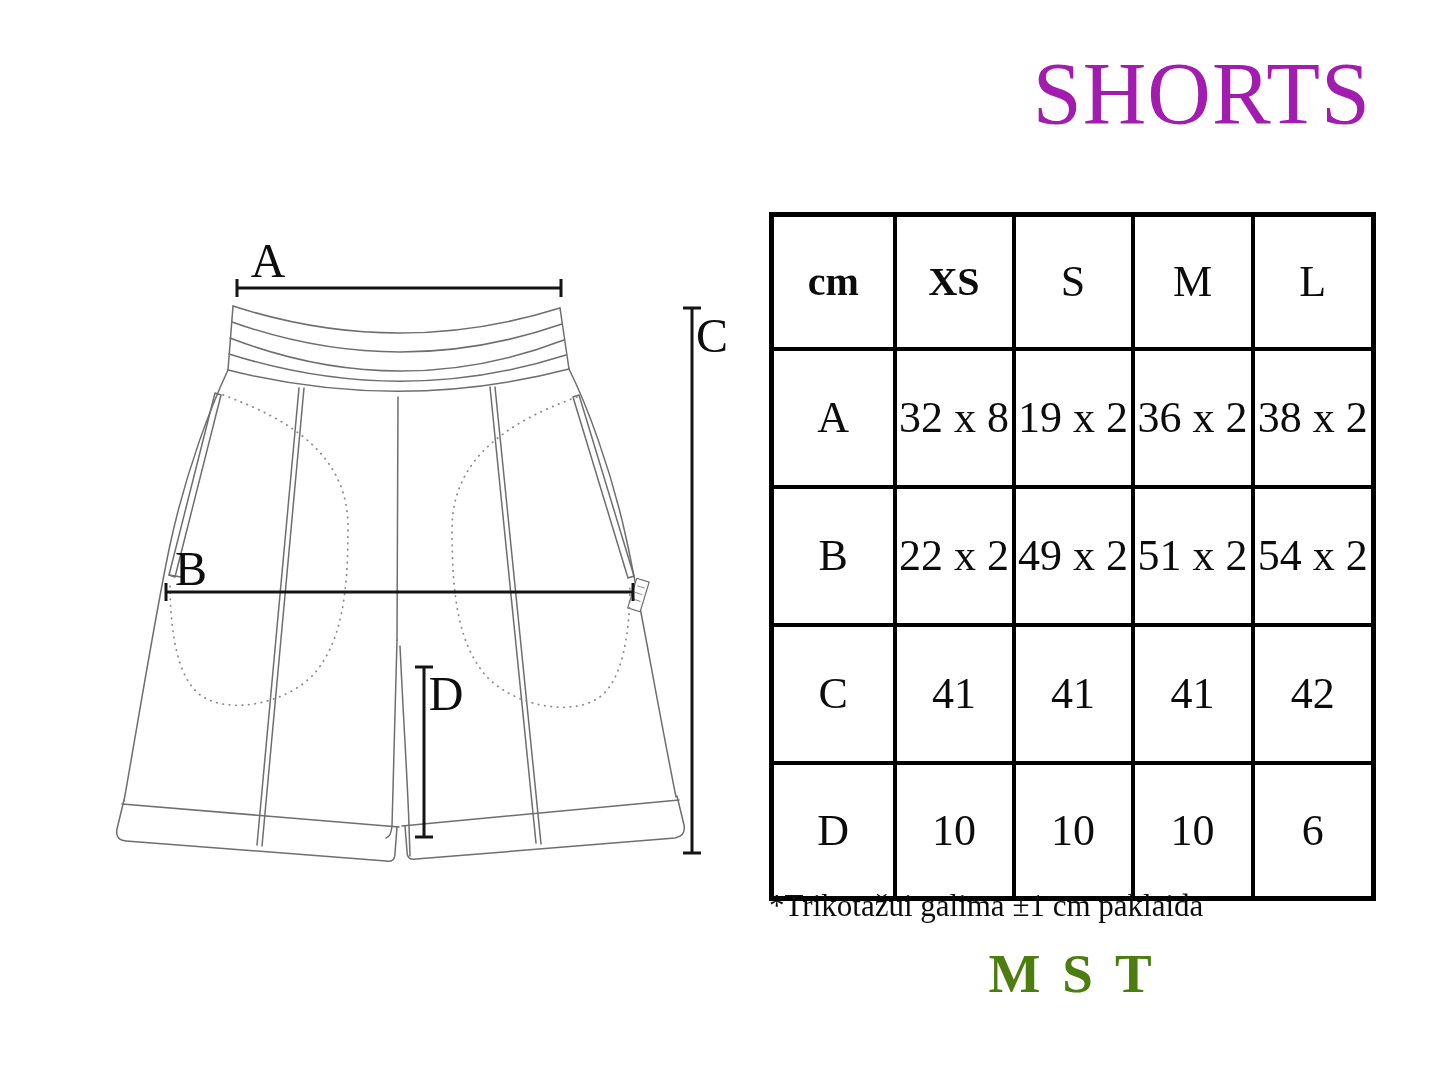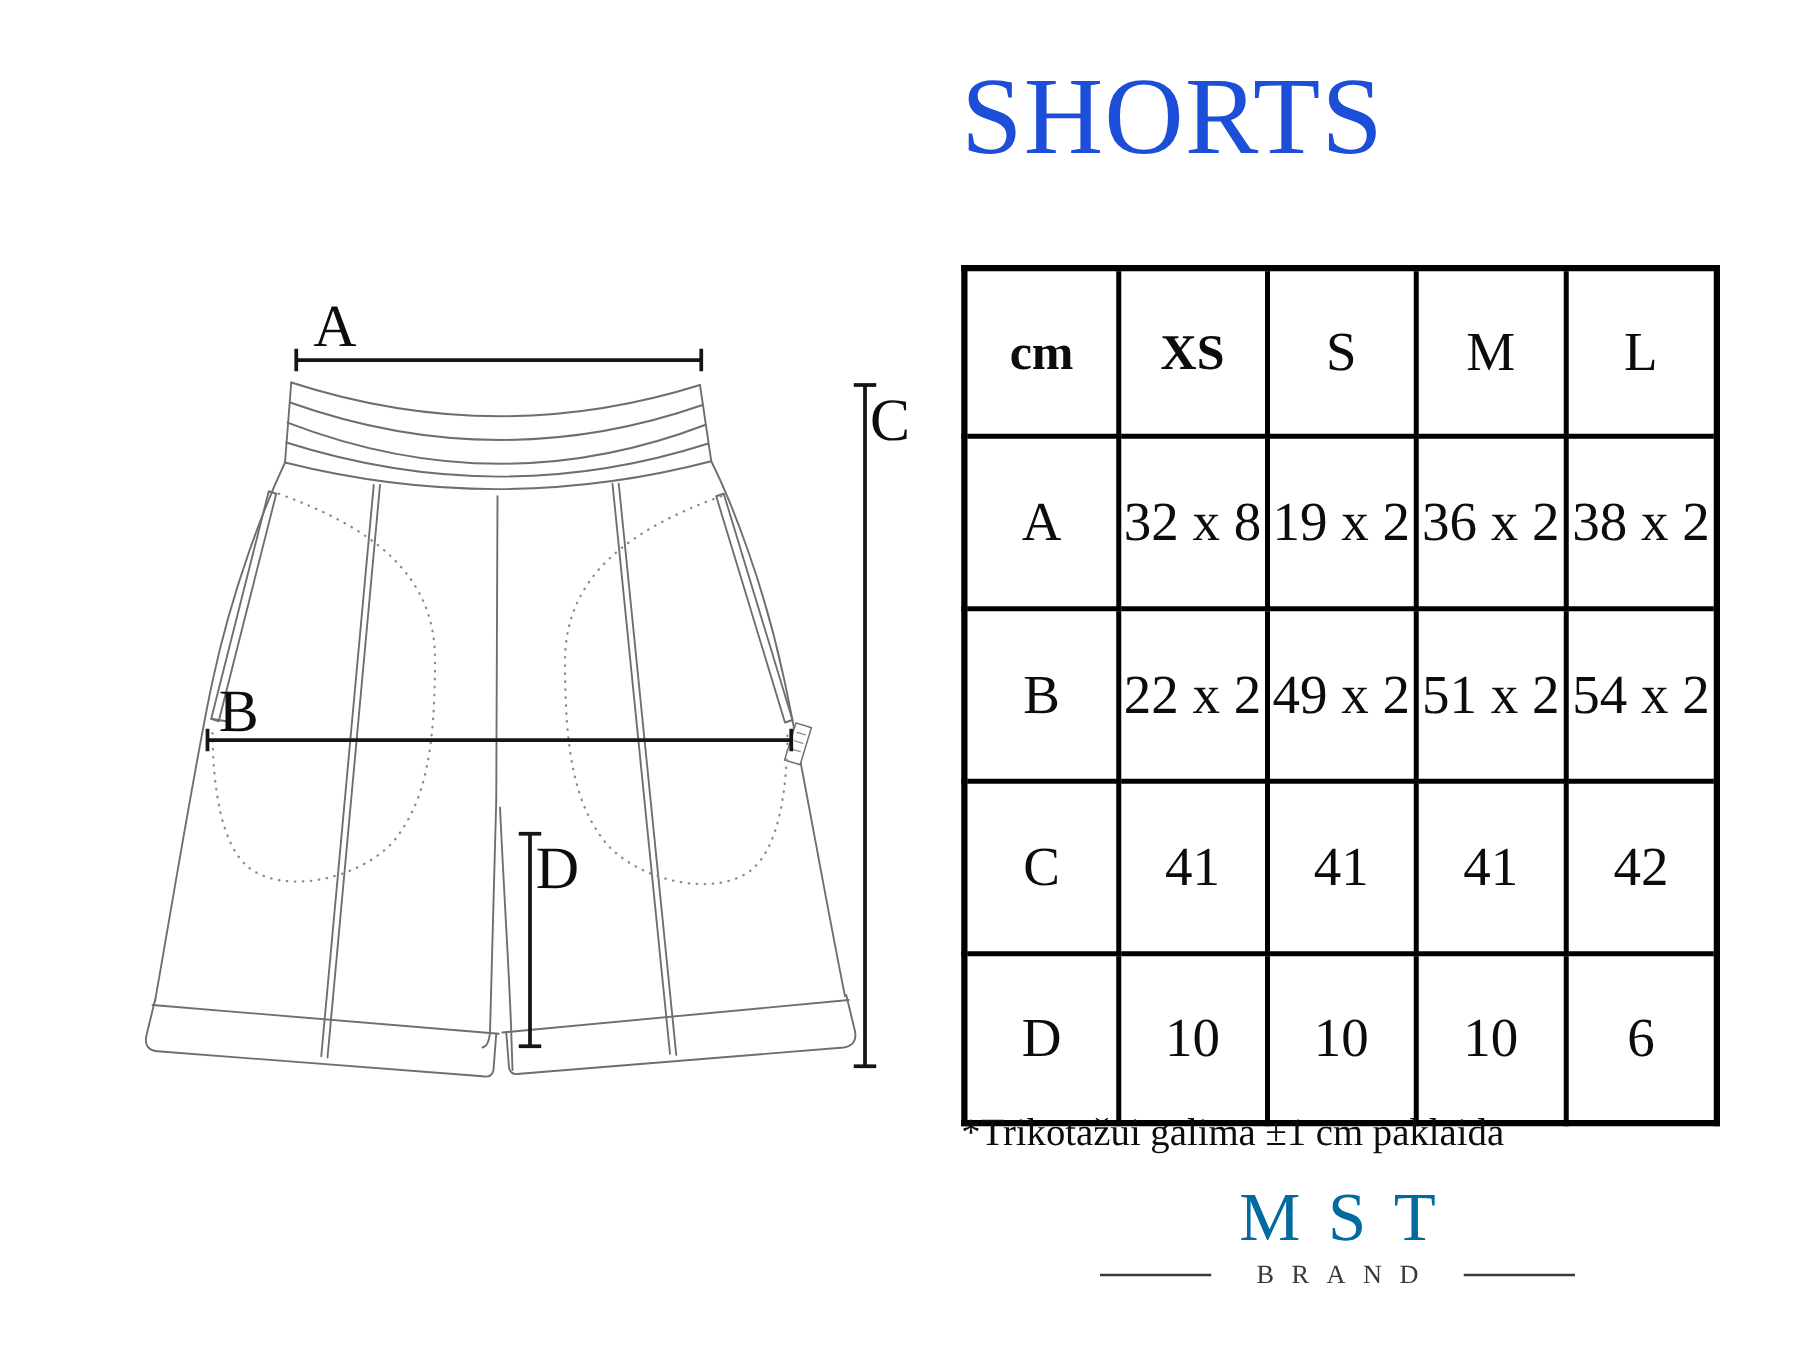--- a/index.html
+++ b/index.html
@@ -6,22 +6,22 @@
   .stage{
     position:relative;width:1445px;height:1084px;background:#ffffff;overflow:hidden;
     font-family:"Liberation Serif","DejaVu Serif",serif;color:#111111;
   }
   
   .drawing-svg{position:absolute;left:0;top:0;}
   .dim-label{font-family:"Liberation Serif","DejaVu Serif",serif;font-size:48px;fill:#0d0d0d;}
   
   .right-col{position:absolute;left:769px;top:0;width:602px;height:1084px;}
   .page-title{
-    position:absolute;left:0;top:50px;width:602px;text-align:left;
-    font-size:88px;line-height:1.0;letter-spacing:1px;color:#1d4ed8;white-space:nowrap;
+    position:absolute;left:0;top:50px;width:602px;text-align:right;
+    font-size:88px;line-height:1.0;letter-spacing:1px;color:#a21caf;white-space:nowrap;
   }
   table.size-chart{
     position:absolute;left:0;top:212px;width:602px;height:684px;
     border-collapse:collapse;table-layout:fixed;
     border:5px solid #000000;
   }
   table.size-chart th, table.size-chart td{
     border:4px solid #000000;text-align:center;vertical-align:middle;
     font-size:44px;font-weight:400;padding:0;color:#0c0c0c;
   }
@@ -29,21 +29,22 @@
   .footnote{
     position:absolute;left:0;top:888px;width:602px;text-align:left;
     font-size:31px;color:#0c0c0c;white-space:nowrap;
   }
   .logo{
     position:absolute;left:0;top:946px;width:602px;
     display:flex;flex-direction:column;align-items:center;color:#38383d;
   }
   .logo-name{
     font-size:55px;line-height:1.0;letter-spacing:22px;padding-left:22px;
-    color:#0369a1;
+    color:#4d7c0f;
+    font-weight:bold;
   }
   .logo-sub-row{
     margin-top:8px;display:flex;align-items:center;justify-content:center;gap:22px;
   }
   .logo-rule{width:89px;height:2px;background:#38383d;}
   .logo-sub{
     font-size:21px;letter-spacing:14px;padding-left:14px;line-height:1.0;color:#38383d;
   }
 </style>
 </head>
@@ -174,21 +175,16 @@
           <td>10</td>
           <td>6</td>
         </tr>
       </tbody>
     </table>
 
     <div class="footnote">*Trikotažui galima ±1 cm paklaida</div>
 
     <div class="logo">
       <div class="logo-name">MST</div>
-      <div class="logo-sub-row">
-        <div class="logo-rule"></div>
-        <div class="logo-sub">BRAND</div>
-        <div class="logo-rule"></div>
-      </div>
     </div>
 
   </div>
 </div>
 
 </body></html>

